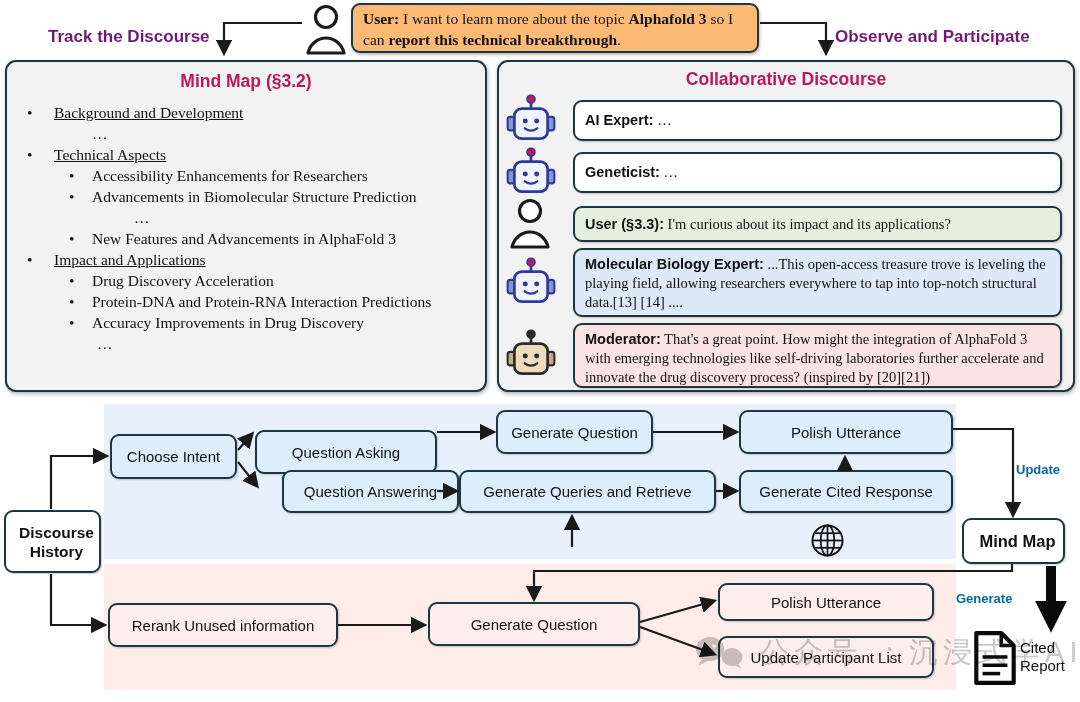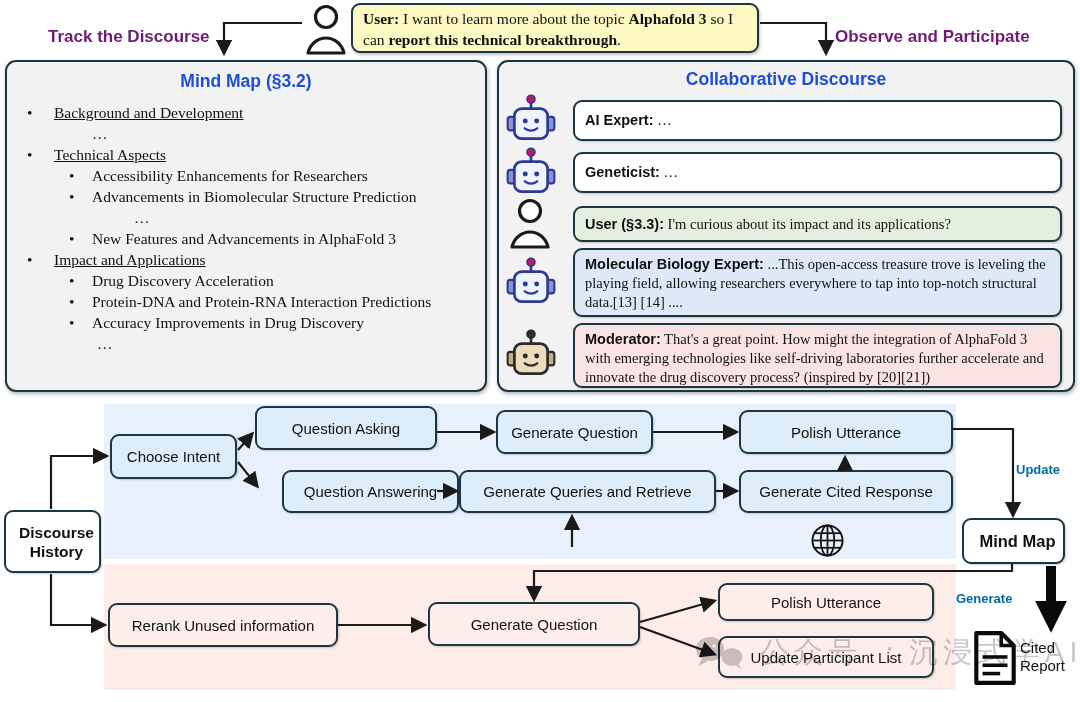--- a/index.html
+++ b/index.html
@@ -2,30 +2,30 @@
 <html><head>
 <meta charset="utf-8">
 <style>
   html,body{margin:0;padding:0;background:#fff;}
   .stage{position:relative;width:1080px;height:702px;background:#ffffff;overflow:hidden;
          font-family:"Liberation Sans",sans-serif;color:#111;}
   .abs{position:absolute;}
 
   
   .hdr-label{position:absolute;font-weight:bold;font-size:17px;color:#701a75;white-space:nowrap;}
-  .user-msg-box{position:absolute;left:351px;top:3px;width:408px;height:50px;background:#fef9c3;
+  .user-msg-box{position:absolute;left:351px;top:3px;width:408px;height:50px;background:#fdba74;
       border:2.5px solid #1c3642;border-radius:9px;padding:3px 10px;box-sizing:border-box;
       font-family:"Liberation Serif",serif;font-size:15.5px;line-height:21px;
       box-shadow:1px 2px 3px rgba(0,0,0,.25);}
   .user-msg-box b{font-weight:bold;}
 
   
   .panel{position:absolute;background:#f2f2f2;border:2.5px solid #1c3642;border-radius:11px;
       box-shadow:1px 2px 4px rgba(0,0,0,.3);box-sizing:border-box;}
-  .panel-title{position:absolute;left:0;right:0;text-align:center;font-weight:bold;font-size:17.5px;color:#1d4ed8;}
+  .panel-title{position:absolute;left:0;right:0;text-align:center;font-weight:bold;font-size:17.5px;color:#be185d;}
 
   
   .mm-list{position:absolute;left:0;top:40px;right:8px;}
   .mm-item{position:relative;height:21px;line-height:21px;font-family:"Liberation Serif",serif;
       font-size:15.5px;color:#111;white-space:nowrap;}
   .mm-item .blt::before{content:"\2022";display:inline-block;width:0;}
   .lv1 .blt{position:absolute;left:20px;}  .lv1 .txt{position:absolute;left:47px;text-decoration:underline;}
   .lv2 .blt{position:absolute;left:62px;}  .lv2 .txt{position:absolute;left:85px;}
   .el .txt{position:absolute;letter-spacing:2px;}
 
@@ -198,21 +198,21 @@
 
   <div class="flow-label" style="left:113px;top:530px;font-size:15.5px;">Perspective-Guided Expert Pipeline (§3.4)</div>
   <div class="flow-label" style="left:113px;top:664px;font-size:15.5px;">Moderator Pipeline (§3.5)</div>
   <div class="small-label" style="left:443px;top:532px;width:362px;text-align:right;">Large Information Respository (e.g., The Internet)</div>
   <div class="small-label" style="left:242px;top:449px;font-size:15px;">Or</div>
   <div class="small-label" style="left:585px;top:515px;">Filter</div>
   <div class="big-label" style="left:1016px;top:462px;">Update</div>
   <div class="big-label" style="left:956px;top:591px;">Generate</div>
 
   <div class="pbox z3" style="left:110px;top:434px;width:127px;height:45px;">Choose Intent</div>
-  <div class="pbox z3" style="left:255px;top:406px;width:182px;height:44px;">Question Asking</div>
+  <div class="pbox z3" style="left:255px;top:430px;width:182px;height:44px;">Question Asking</div>
   <div class="pbox z3" style="left:260px;top:470px;width:177px;height:43px;margin-left:22px;">Question Answering</div>
   <div class="pbox z3" style="left:496px;top:410px;width:157px;height:44px;">Generate Question</div>
   <div class="pbox z3" style="left:459px;top:470px;width:257px;height:43px;">Generate Queries and Retrieve</div>
   <div class="pbox z3" style="left:739px;top:410px;width:214px;height:44px;">Polish Utterance</div>
   <div class="pbox z3" style="left:739px;top:470px;width:214px;height:43px;">Generate Cited Response</div>
 
   <div class="pbox pink z3" style="left:108px;top:603px;width:230px;height:44px;">Rerank Unused information</div>
   <div class="pbox pink z3" style="left:428px;top:602px;width:212px;height:44px;">Generate Question</div>
   <div class="pbox pink z3" style="left:718px;top:583px;width:216px;height:38px;">Polish Utterance</div>
   <div class="pbox pink z3" style="left:718px;top:636px;width:216px;height:42px;">Update Participant List</div>

